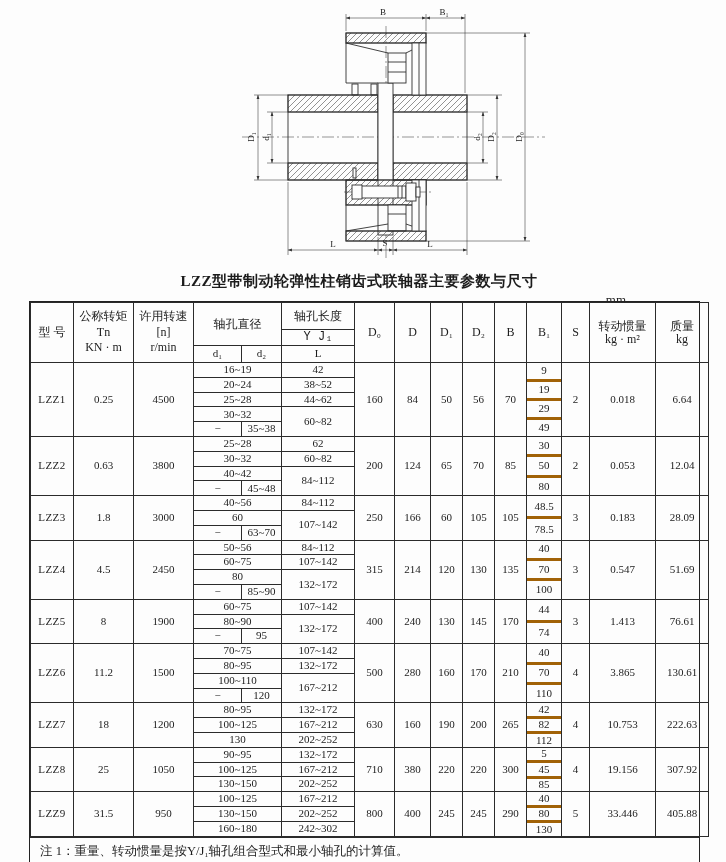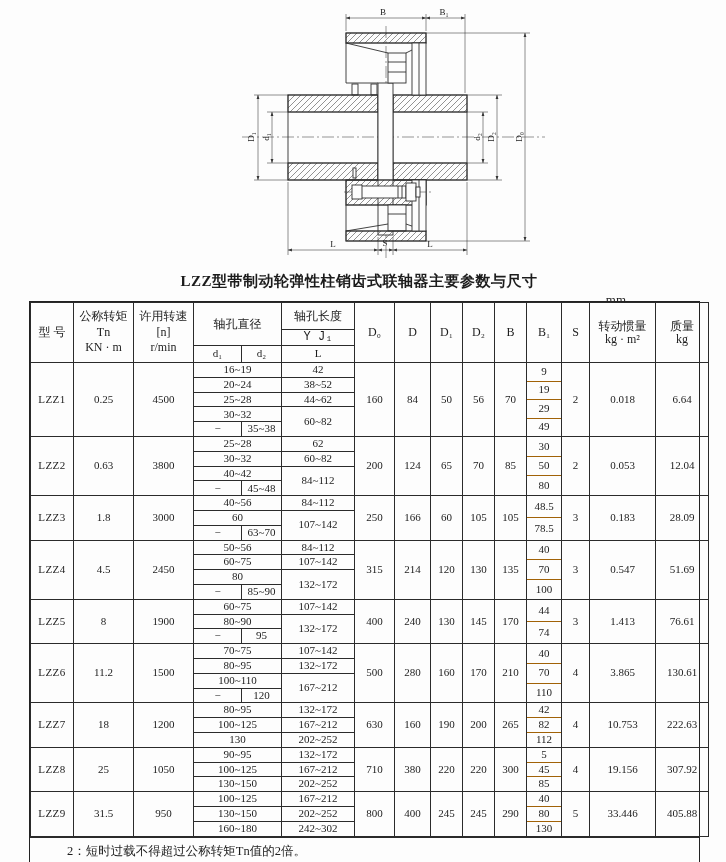--- a/index.html
+++ b/index.html
@@ -32,21 +32,21 @@
   thead tr.h1 th{height:26px;}
   thead tr.h2 th{height:15px;font-family:Liberation Mono, monospace;}
   thead tr.h3 th{height:16px;font-size:11px;}
   tbody td{height:13.8px;}
   td.model{font-size:11.5px;letter-spacing:.5px;}
   .hstack div{line-height:1.3;}
   .pre{white-space:pre;}
   .spread{display:flex;flex-direction:column;justify-content:center;height:50px;padding:2px 0;}
   .b1td{position:relative;padding:0;}
   .b1stack{position:absolute;top:0;left:0;right:0;bottom:0;display:flex;flex-direction:column;}
-  .b1cell{flex:1;display:flex;align-items:center;justify-content:center;border-top:1px solid #a16207;font-size:11px;}
+  .b1cell{flex:1;display:flex;align-items:center;justify-content:center;border-top:3px solid #a16207;font-size:11px;}
   .b1cell:first-child{border-top:none;}
   
   .notes{border-top:1px solid #2b2b2b;padding:4px 8px 6px 10px;font-size:12.5px;line-height:1.5;}
   .note-line2{padding-left:27px;}
 </style>
 </head>
 <body>
 
 <svg id="drawing" width="726" height="270" viewBox="0 0 726 270">
   <defs>
@@ -529,15 +529,16 @@
           <td colspan="2">130~150</td>
           <td rowspan="1">202~252</td>
         </tr>
         <tr>
           <td colspan="2">160~180</td>
           <td rowspan="1">242~302</td>
         </tr>
       </tbody>
 </table>
 <div class="notes">
+  <div>注  1：重量、转动惯量是按Y/J₁轴孔组合型式和最小轴孔的计算值。</div>
   <div class="note-line2">2：短时过载不得超过公称转矩Tn值的2倍。</div>
 </div>
 </div>
 
 </body></html>

